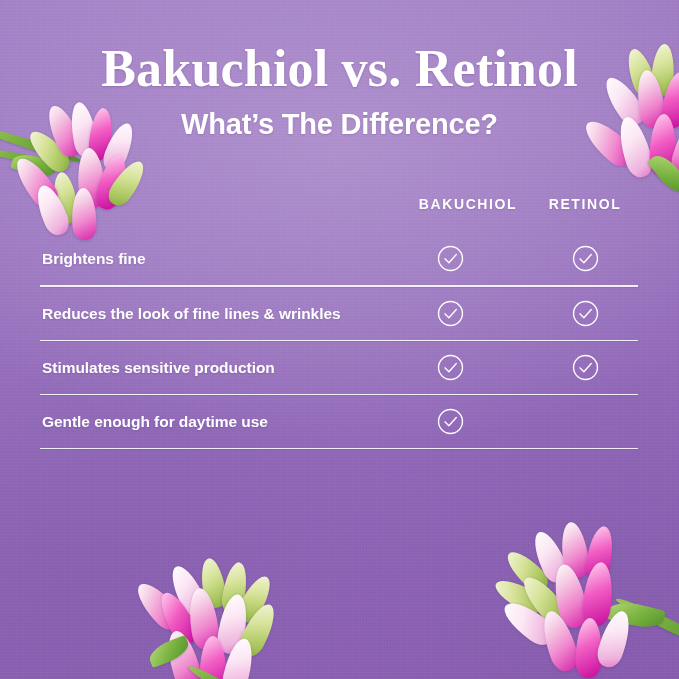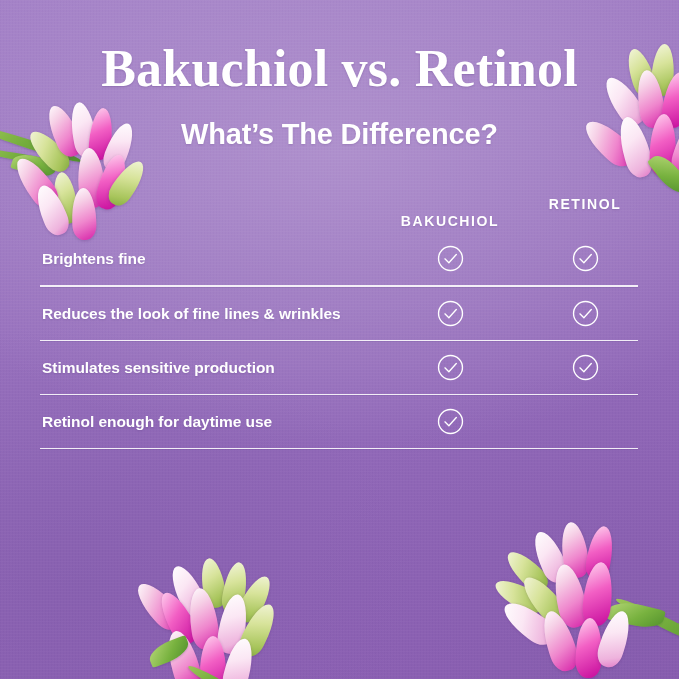--- a/index.html
+++ b/index.html
@@ -55,21 +55,20 @@
     left: 0; right: 0;
     top: 108px;
     text-align: center;
     font-family: "Liberation Sans", sans-serif;
     font-weight: 700;
     font-size: 29px;
     letter-spacing: -.2px;
     color: #ffffff;
     text-shadow: 0 1px 2px rgba(80,48,118,.22);
     z-index: 6;
-    margin-top: 10px;
   }
 
   
   .table {
     position: absolute;
     left: 40px;
     top: 196px;
     width: 598px;
     z-index: 5;
   }
@@ -81,21 +80,21 @@
     position: absolute;
     top: 0;
     width: 160px;
     text-align: center;
     font-size: 14px;
     font-weight: 700;
     letter-spacing: 1.6px;
     color: #ffffff;
     text-shadow: 0 1px 2px rgba(80,48,118,.22);
   }
-  .col-head.c0 { left: 330px; margin-top: 17px; }
+  .col-head.c0 { left: 348px; }
   .col-head.c1 { left: 465px; }
 
   .row {
     position: relative;
     height: 53px;
   }
   .row-label {
     position: absolute;
     left: 2px;
     top: 0;
@@ -301,21 +300,21 @@
           </div>
           <div class="cell c1">
             <svg class="check" viewBox="0 0 32 32">
               <circle cx="16" cy="16" r="13.2"></circle>
               <path d="M9.8 16.4 L14.2 20.6 L22.4 11.6"></path>
             </svg>
           </div>
         </div>
         <div class="divider"></div>
         <div class="row">
-          <div class="row-label">Retinol enough for daytime use</div>
+          <div class="row-label">Gentle enough for daytime use</div>
           <div class="cell c0">
             <svg class="check" viewBox="0 0 32 32">
               <circle cx="16" cy="16" r="13.2"></circle>
               <path d="M9.8 16.4 L14.2 20.6 L22.4 11.6"></path>
             </svg>
           </div>
           <div class="cell c1 empty"></div>
         </div>
         <div class="divider"></div>
       </div>

